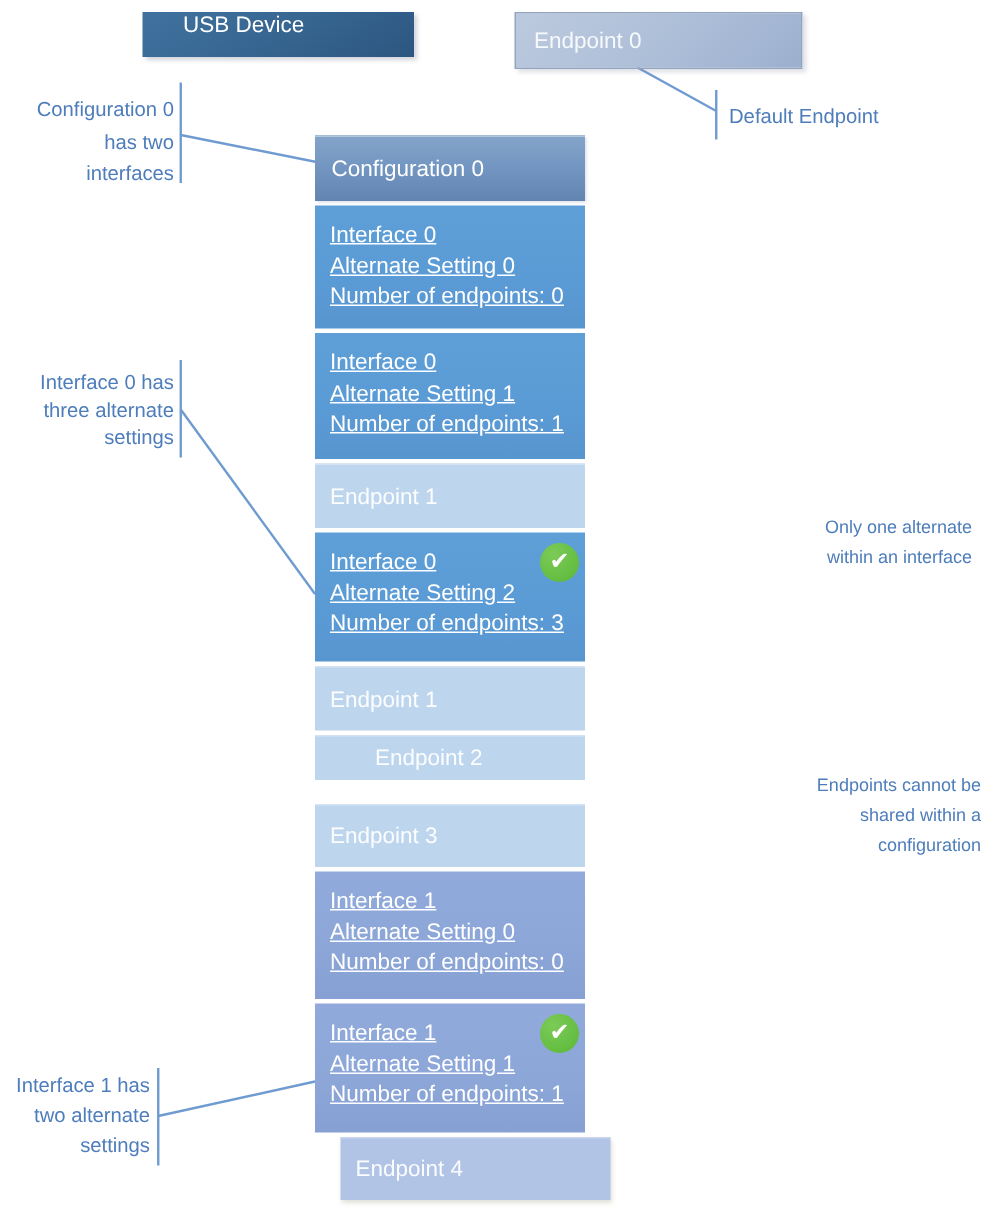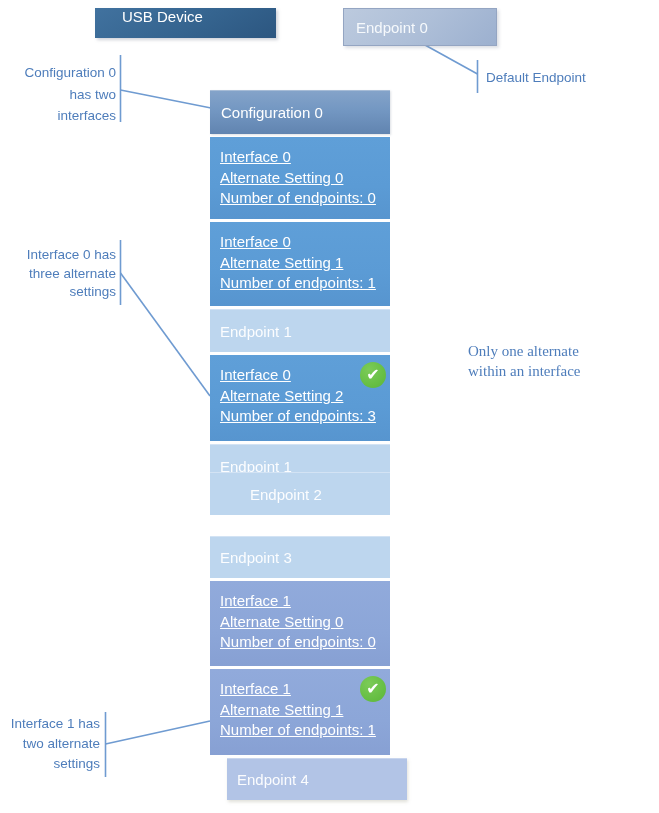--- a/index.html
+++ b/index.html
@@ -8,21 +8,21 @@
 
   
   .usb-box{
     position:absolute;left:95px;top:8px;width:181px;height:30px;
     background:linear-gradient(150deg,#41729f 0%,#35648f 55%,#2c5680 100%);
     box-shadow:2px 2px 3px rgba(120,130,150,.35);
     display:flex;align-items:flex-start;
     color:#ffffff;font-size:15px;padding-left:27px;box-sizing:border-box;
   }
   .ep0-box{
-    position:absolute;left:343px;top:8px;width:154px;height:38px;
+    position:absolute;left:343px;top:8px;width:192px;height:38px;
     background:linear-gradient(135deg,#bccade 0%,#aebfd8 50%,#9cb0cf 100%);
     border:1px solid #94a5c2;
     box-shadow:2px 2px 3px rgba(140,150,170,.3);
     display:flex;align-items:center;
     color:#f6f9fc;font-size:15px;padding-left:12px;box-sizing:border-box;
   }
 
   
   .col-box{position:absolute;left:210px;width:180px;box-sizing:border-box;}
   .config-header{
@@ -44,41 +44,41 @@
     font-size:15px;padding-left:10px;text-align:right;
   }
   .ep-row.light{background:#bdd6ee;border-top:1px solid #d3e3f4;}
   .ep-row.lav{background:#b2c4e6;border-top:1px solid #c8d5ee;box-shadow:1px 2px 3px rgba(170,170,150,.35);margin-left:17px;}
 
   .b0{top:137px;height:82px;}
   .b1{top:222px;height:84px;}
   .b2{top:309px;height:43px;}
   .b3{top:355px;height:86px;}
   .b4{top:444px;height:43px;}
-  .b5{top:472px;height:43px;padding-left:40px;}
+  .b5{top:490px;height:30px;padding-left:40px;}
   .b6{top:536px;height:42px;}
   .b7{top:581px;height:85px;}
   .b8{top:669px;height:86px;}
   .b9{top:758px;height:42px;}
 
   .iface-line{display:block;}
 
   
   .check-badge{
     position:absolute;top:7px;right:4px;width:26px;height:26px;border-radius:50%;
     background:radial-gradient(circle at 35% 30%,#7ccb58 0%,#67bf44 60%,#5cb538 100%);
     display:flex;align-items:center;justify-content:center;
     color:#ffffff;font-size:16px;font-weight:bold;line-height:1;
   }
 
   
   .note{position:absolute;color:#4e7dbb;}
   .note span{display:block;}
   .note-left{font-size:13.5px;text-align:right;}
-  .note-right{font-size:15px;text-align:left;line-height:20px;width:180px;font-family:Liberation Serif, serif;}
+  .note-right{font-size:12px;text-align:right;line-height:20px;width:180px;}
   .config-note{left:8px;top:62px;width:108px;line-height:21.5px;}
   .iface0-note{left:18px;top:246px;width:98px;line-height:18.5px;}
   .iface1-note{left:5px;top:714px;width:95px;line-height:20px;}
   .default-ep-note{left:486px;top:70px;font-size:13.5px;}
   .alt-note{left:468px;top:341px;}
   .shared-note{left:474px;top:513px;}
 
   
   #callouts{position:absolute;left:0;top:0;width:659px;height:813px;pointer-events:none;}
 </style>
@@ -187,14 +187,19 @@
     <span>Interface 1 has</span>
     <span>two alternate</span>
     <span>settings</span>
   </div>
 
   <div class="note note-right alt-note">
     <span>Only one alternate</span>
     <span>within an interface</span>
   </div>
 
+  <div class="note note-right shared-note">
+    <span>Endpoints cannot be</span>
+    <span>shared within a</span>
+    <span>configuration</span>
+  </div>
 
 </div>
 
 </body></html>

